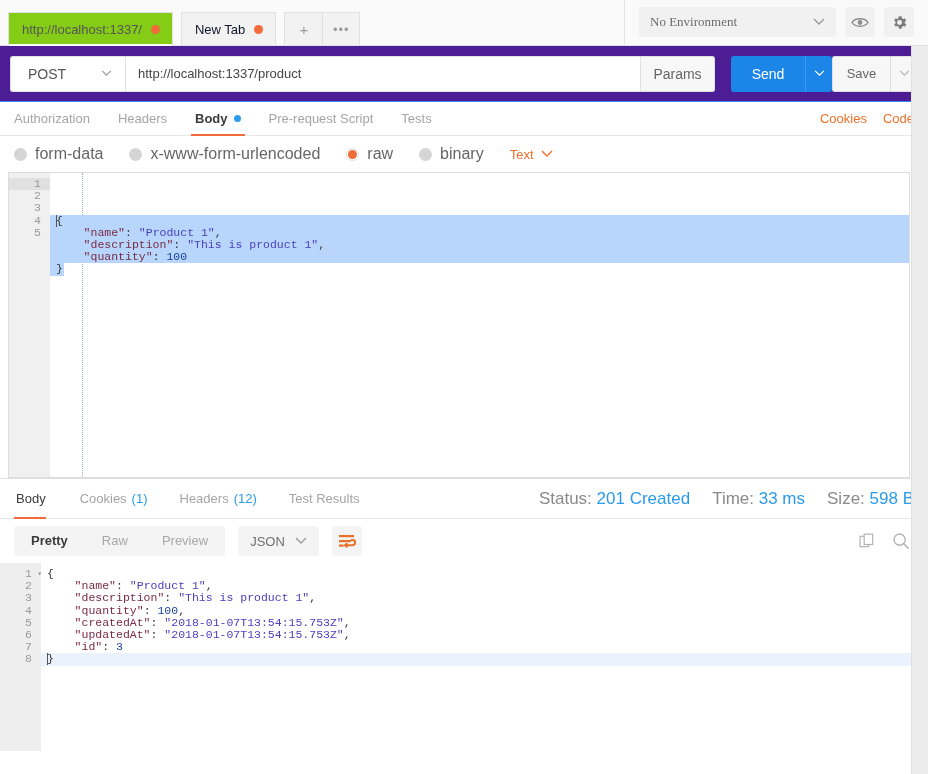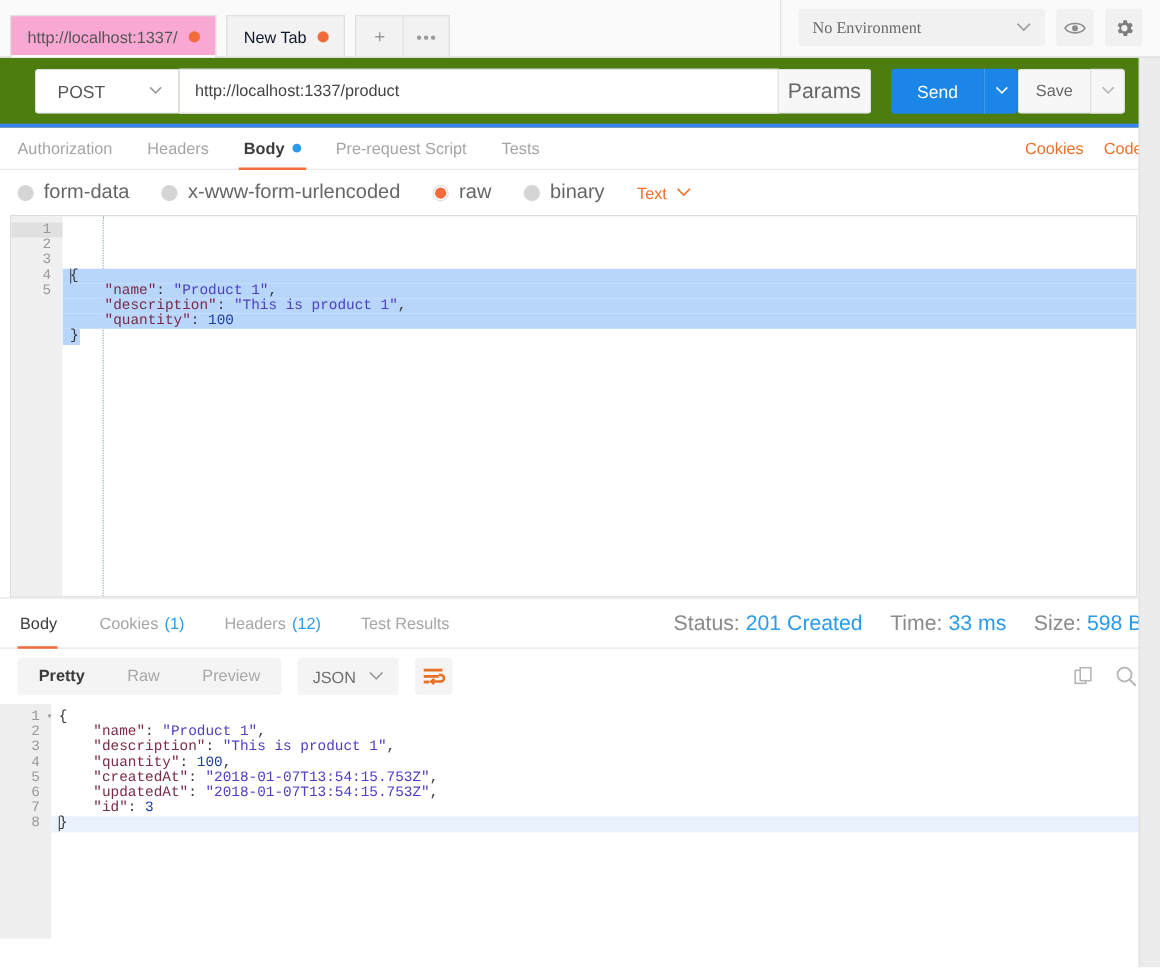--- a/index.html
+++ b/index.html
@@ -38,21 +38,21 @@
     border-bottom: none;
     background: #f2f2f2;
     font-size: 13px;
     color: #888;
     margin-left: 8px;
     position: relative;
     white-space: nowrap;
     cursor: pointer;
   }
   .req-tab.active {
-    background: #f9a8d4;
+    background: #84cc16;
     color: #555;
     z-index: 2;
   }
   .req-tab.active::after {
     content: "";
     position: absolute;
     left: 0; right: 0; bottom: -1px;
     height: 2px;
     background: #ffffff;
   }
@@ -105,23 +105,23 @@
     border-radius: 3px;
     display: flex; align-items: center; justify-content: center;
     cursor: pointer;
   }
 
   
   .urlbar {
     height: 56px;
     display: flex;
     align-items: center;
-    padding: 0 28px;
-    border-bottom: 3px solid #3b82f6;
-    background: #4d7c0f;
+    padding: 0 10px;
+    border-bottom: 1px solid #3b82f6;
+    background: #4c1d95;
   }
   .method-box {
     width: 115px; height: 36px;
     border: 1px solid #e0e0e0;
     border-right: none;
     border-radius: 3px 0 0 3px;
     background: #fff;
     display: flex;
     align-items: center;
     justify-content: space-between;
@@ -143,21 +143,21 @@
   }
   .params-btn {
     height: 36px;
     min-width: 74px;
     border: 1px solid #e0e0e0;
     border-left: none;
     border-radius: 0 3px 3px 0;
     background: #f7f7f7;
     display: flex; align-items: center; justify-content: center;
     color: #666;
-    font-size: 17px;
+    font-size: 14px;
     cursor: pointer;
   }
   .send-group { display: flex; margin-left: 16px; }
   .send-btn {
     height: 36px;
     min-width: 74px;
     background: #1c86e8;
     color: #fff;
     font-size: 14px;
     display: flex; align-items: center; justify-content: center;

